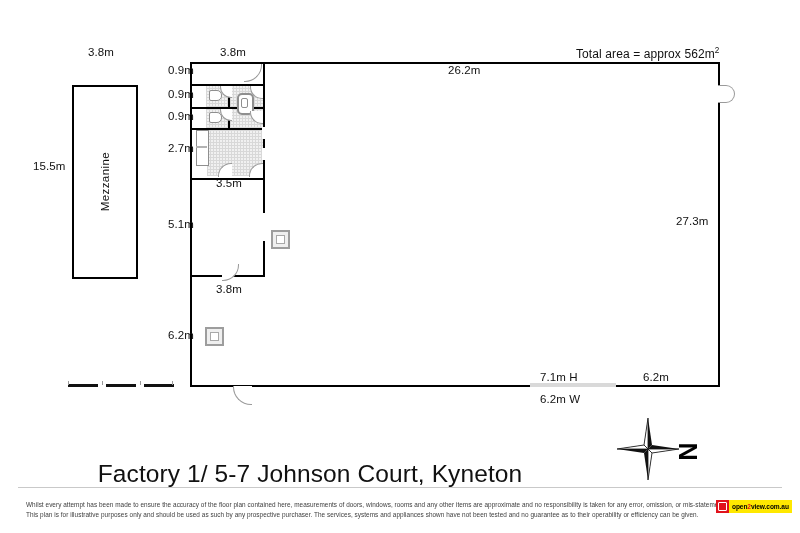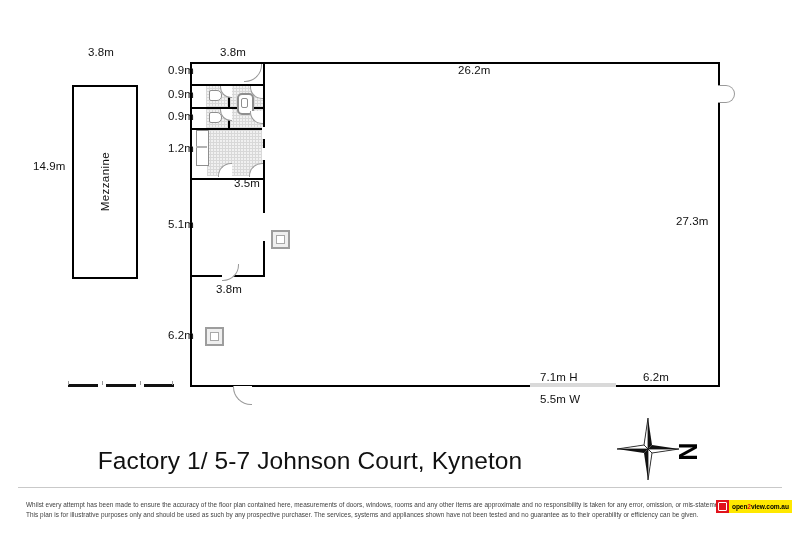--- a/index.html
+++ b/index.html
@@ -32,21 +32,21 @@
       repeating-linear-gradient(90deg,#d8d8d8 0 1px,transparent 1px 3px),#f1f1f1;}
   .door-arc{position:absolute;border:1.3px solid #9a9a9a;background:#fff;}
   .fixture{position:absolute;border:1.4px solid #8f8f8f;background:#fff;}
   .fx-sq{position:absolute;border:2px solid #9d9d9d;background:#efefef;}
   .fx-sq i{position:absolute;inset:3px;border:1.3px solid #a8a8a8;background:#fff;display:block;}
   
   #compass{position:absolute;left:617px;top:418px;width:62px;height:62px;}
   #compass-n{position:absolute;left:678px;top:437px;font-size:25px;font-weight:bold;
              transform:rotate(90deg);transform-origin:center;color:#000;
              font-family:"Liberation Sans",sans-serif;}
-  #title{position:absolute;left:0;top:447px;width:620px;text-align:center;
+  #title{position:absolute;left:0;top:460px;width:620px;text-align:center;
          font-size:24.5px;color:#111;letter-spacing:.1px;}
   #rule{position:absolute;left:18px;top:487px;width:764px;height:1px;background:#c9c9c9;}
   .disc{position:absolute;left:26px;font-size:6.4px;color:#3d3d3d;line-height:1.55;
         font-family:"Liberation Sans",sans-serif;letter-spacing:.05px;}
   #badge{position:absolute;left:716px;top:500px;height:13px;display:flex;align-items:stretch;}
   #badge-mark{width:13px;background:#e1121c;display:flex;align-items:center;justify-content:center;}
   #badge-mark b{display:block;width:7px;height:7px;border:1.4px solid #fff;border-radius:1px;}
   #badge-text{background:#ffe800;color:#000;font-size:6.6px;font-weight:bold;
               padding:0 3px;display:flex;align-items:center;letter-spacing:-.1px;}
   #badge-text em{color:#e1121c;font-style:normal;}
@@ -54,55 +54,56 @@
   #scalebar{position:absolute;left:68px;top:381px;width:106px;height:8px;}
   #scalebar .seg{position:absolute;top:3px;height:2.6px;background:#111;}
   #scalebar .tick{position:absolute;top:0px;width:1.4px;height:4px;background:#9b9b9b;}
   sup{font-size:.68em;vertical-align:super;}
 </style>
 </head>
 <body>
 
 <div class="plan">
 
+  <div class="lbl" id="total-area" style="left:576px;top:46px;font-size:12px;"><span>Total area = approx 562m</span><sup>2</sup></div>
 
   <div class="lbl" style="left:88px;top:46px;">3.8m</div>
-  <div class="lbl" style="left:33px;top:160px;">14.9m</div>
+  <div class="lbl" style="left:33px;top:160px;">15.5m</div>
   <div id="mezz-box"></div>
   <div id="mezz-text">
     <span>Mezzanine</span>
   </div>
 
   <div id="scalebar">
     <div class="seg" style="left:0px;width:30px;"></div>
     <div class="seg" style="left:38px;width:30px;"></div>
     <div class="seg" style="left:76px;width:30px;"></div>
     <div class="tick" style="left:0px;"></div>
     <div class="tick" style="left:34px;"></div>
     <div class="tick" style="left:72px;"></div>
     <div class="tick" style="left:104px;"></div>
   </div>
 
   <div id="warehouse"></div>
 
   <div class="lbl" style="left:220px;top:46px;">3.8m</div>
-  <div class="lbl" style="left:458px;top:64px;">26.2m</div>
+  <div class="lbl" style="left:448px;top:64px;">26.2m</div>
   <div class="lbl" style="left:676px;top:215px;">27.3m</div>
 
   <div class="lbl" style="left:168px;top:64px;">0.9m</div>
   <div class="lbl" style="left:168px;top:88px;">0.9m</div>
   <div class="lbl" style="left:168px;top:110px;">0.9m</div>
-  <div class="lbl" style="left:168px;top:142px;">1.2m</div>
+  <div class="lbl" style="left:168px;top:142px;">2.7m</div>
   <div class="lbl" style="left:168px;top:218px;">5.1m</div>
   <div class="lbl" style="left:168px;top:329px;">6.2m</div>
 
-  <div class="lbl" style="left:216px;top:177px;margin-left:18px;">3.5m</div>
+  <div class="lbl" style="left:216px;top:177px;">3.5m</div>
   <div class="lbl" style="left:216px;top:283px;">3.8m</div>
   <div class="lbl" style="left:540px;top:371px;">7.1m  H</div>
-  <div class="lbl" style="left:540px;top:393px;">5.5m  W</div>
+  <div class="lbl" style="left:540px;top:393px;">6.2m  W</div>
   <div class="lbl" style="left:643px;top:371px;">6.2m</div>
 
   <div id="office-block">
 
     <div class="wall-h" style="left:0px;top:22px;width:75px;"></div>
     <div class="wall-h" style="left:0px;top:45px;width:75px;"></div>
     <div class="wall-h" style="left:0px;top:66px;width:75px;"></div>
     <div class="wall-h" style="left:0px;top:116px;width:75px;"></div>
     <div class="wall-h" style="left:0px;top:213px;width:75px;"></div>
 

